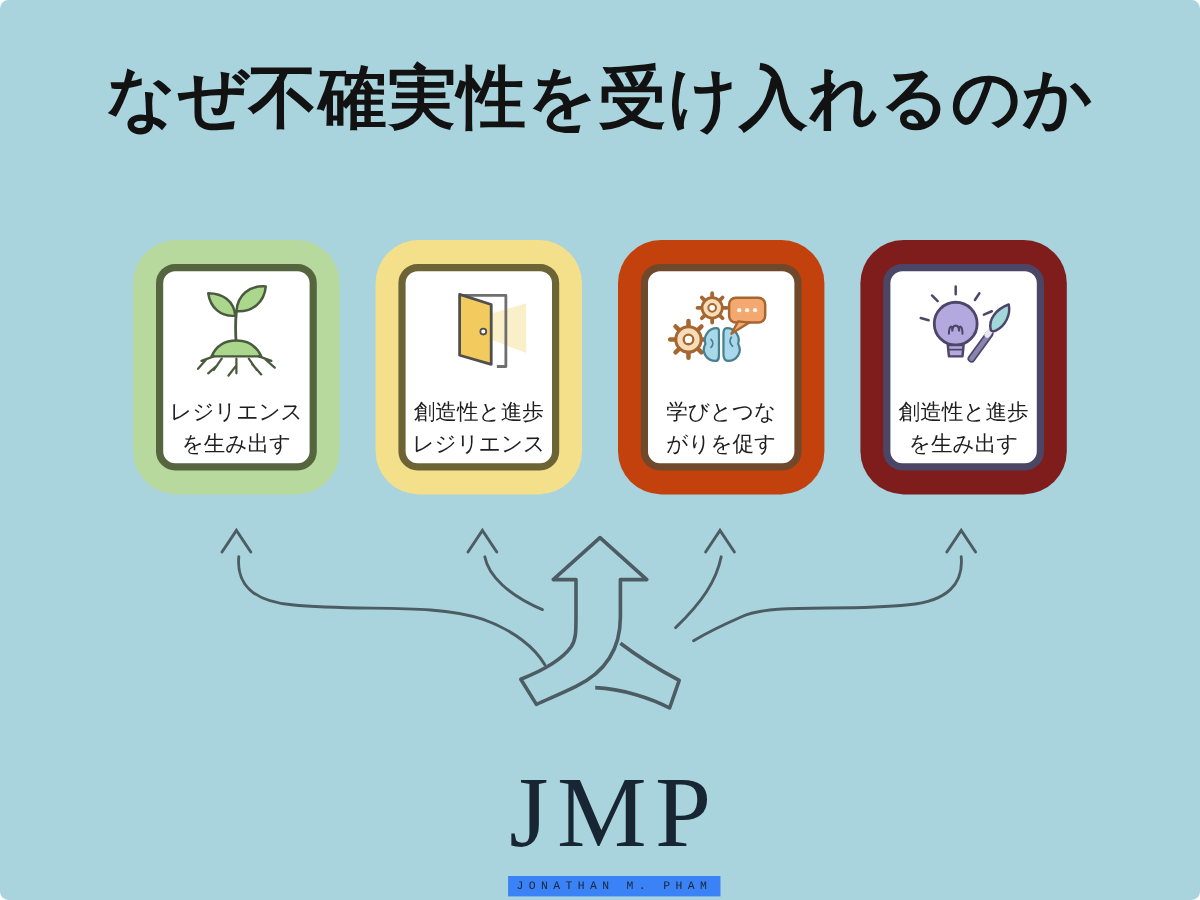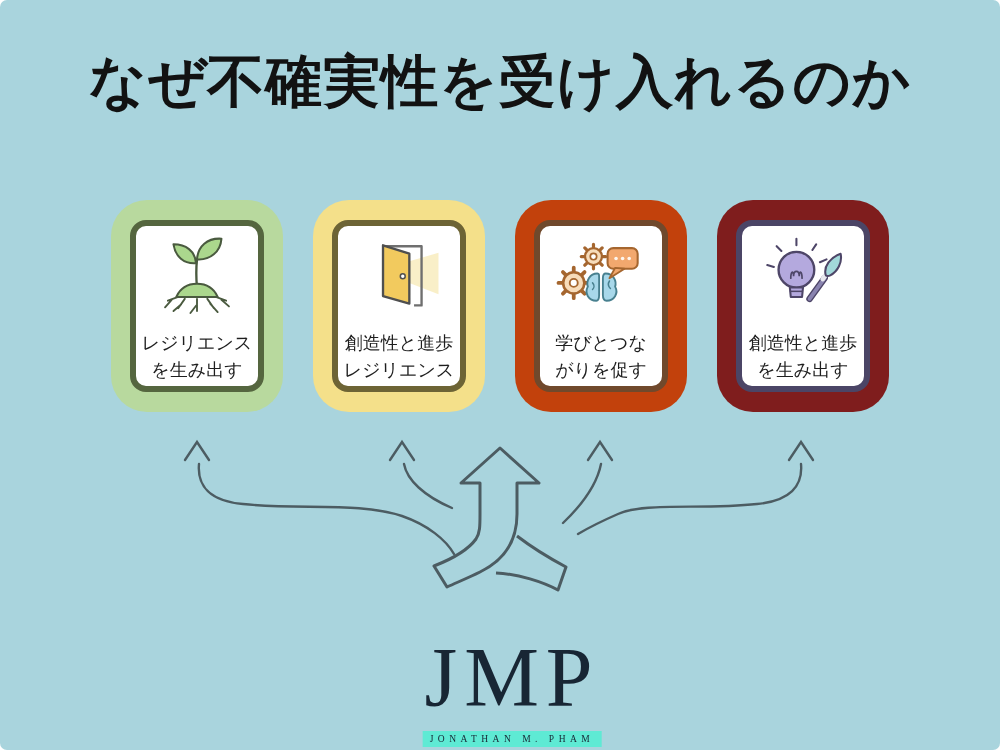--- a/index.html
+++ b/index.html
@@ -13,22 +13,22 @@
               border-radius:16px;border:6px solid #000000;box-sizing:border-box;
               display:flex;flex-direction:column;align-items:center;}
   .icon-wrap{width:96px;height:96px;margin-top:7px;display:flex;align-items:center;justify-content:center;}
   .icon-wrap svg{width:94px;height:94px;}
   .card-label{font-size:18px;line-height:26px;color:#1e1e1e;text-align:center;margin-top:1px;white-space:nowrap;}
   .arrows-svg{position:absolute;top:430px;left:0;}
   .logo{position:absolute;top:636px;left:12px;width:100%;text-align:center;}
   .monogram{font-family:"Liberation Serif","DejaVu Serif",serif;font-size:84px;line-height:1;
             letter-spacing:7px;color:#182634;display:inline-block;position:relative;}
   .logo-name{position:absolute;top:36px;left:50%;transform:translateX(-50%);white-space:nowrap;}
-  .logo-name span{background:#5eead4;padding:3px 7px;font-size:9.5px;letter-spacing:4.5px;
-                  color:#182634;font-family:Liberation Serif, serif;}
+  .logo-name span{background:#3b82f6;padding:3px 7px;font-size:9.5px;letter-spacing:4.5px;
+                  color:#182634;font-family:Liberation Mono, monospace;}
 </style>
 </head>
 <body>
 
 <div class="page" style="background: rgb(169, 212, 221);">
 
   <h1 class="title" style="color: rgb(18, 18, 18);">なぜ不確実性を受け入れるのか</h1>
 
   <div class="cards">
 

